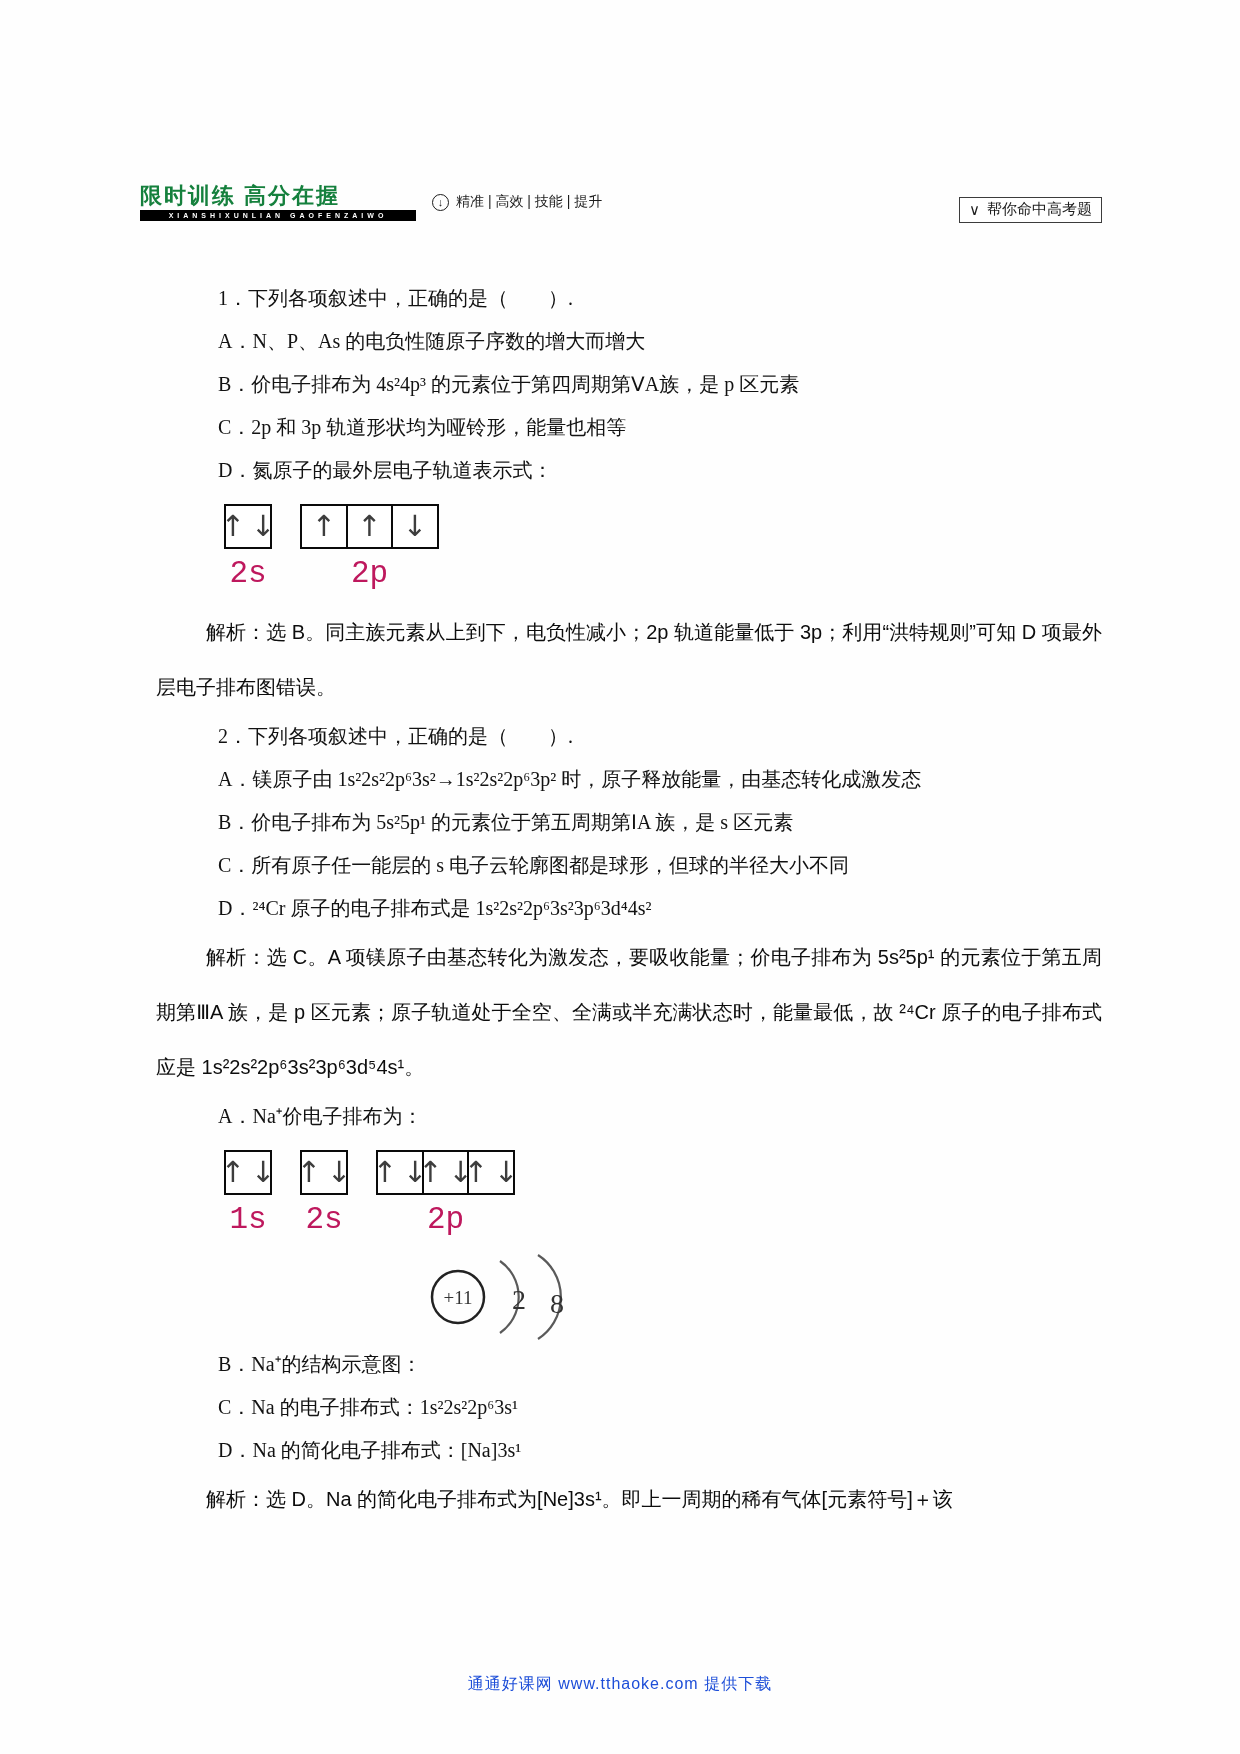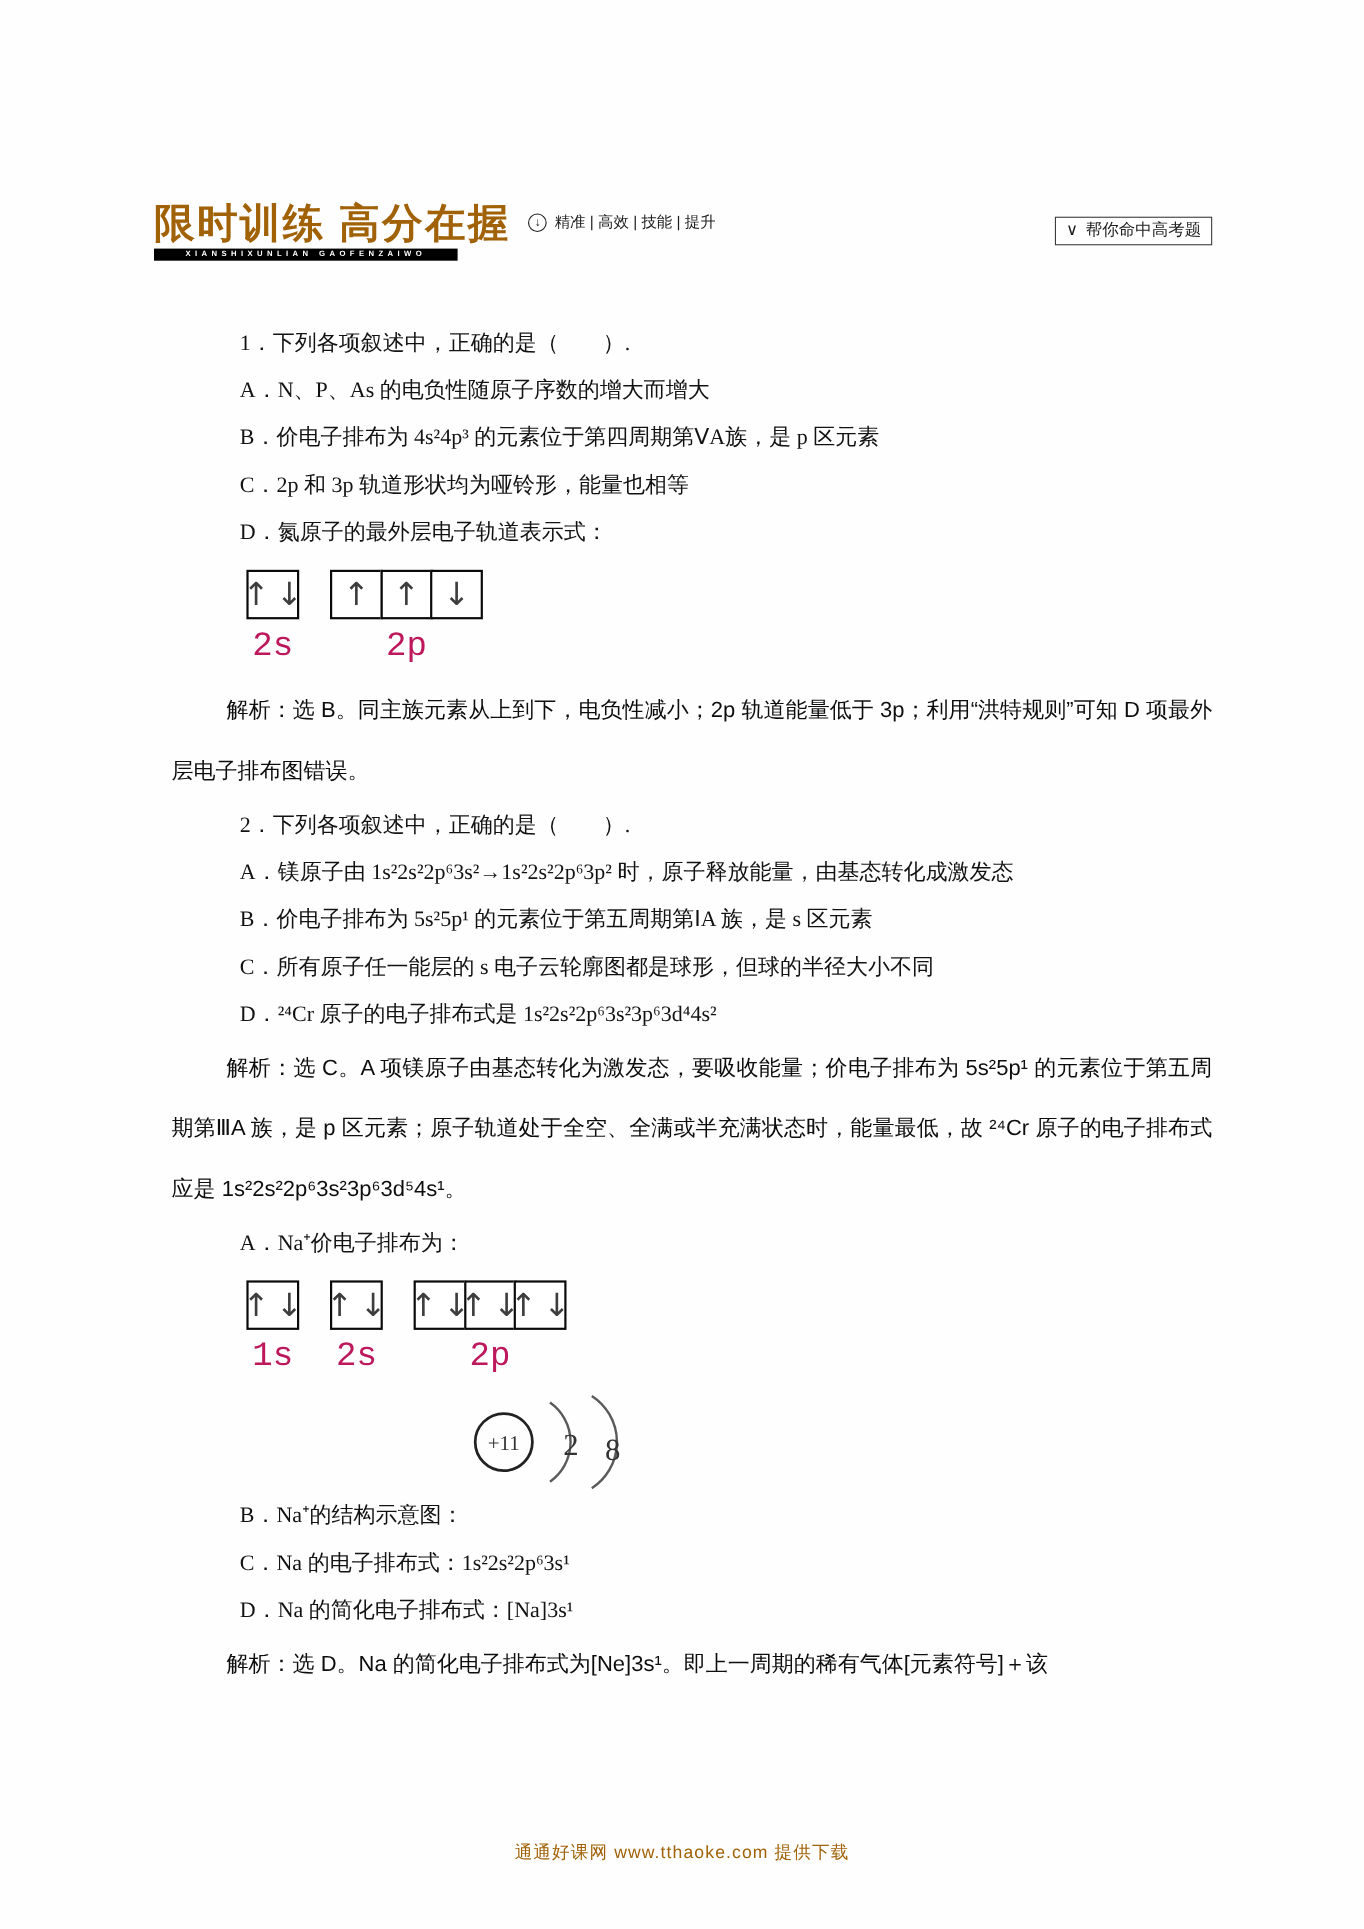--- a/index.html
+++ b/index.html
@@ -6,22 +6,22 @@
   html,body { background:#ffffff; }
   .page {
     width:1240px; height:1754px; background:#fefefe; position:relative;
     font-family:"Liberation Serif", serif; color:#121212; overflow:hidden;
   }
   .content { padding:184px 138px 0 140px; }
 
   
   .header-row { display:flex; align-items:flex-start; }
   .main-title {
-    font-family:"Liberation Sans", sans-serif; font-size:37px; font-weight:900;
-    letter-spacing:2px; color:#a16207; line-height:1.05; white-space:nowrap;
+    font-family:"Liberation Sans", sans-serif; font-size:22px; font-weight:900;
+    letter-spacing:2px; color:#15803d; line-height:1.05; white-space:nowrap;
   }
   .pinyin-bar {
     margin-top:3px; background:#000; color:#fff;
     font-family:"Liberation Sans", sans-serif; font-size:7px; font-weight:bold;
     letter-spacing:4px; text-align:center; padding:2px 0 2px; width:276px; white-space:nowrap;
   }
   .tagline {
     margin-left:16px; margin-top:9px; font-size:14px; color:#1c1c1c;
     display:flex; align-items:center; gap:7px; font-family:"Liberation Sans", sans-serif; white-space:nowrap;
   }
@@ -55,21 +55,21 @@
   .orb-arrow { font-size:29px; line-height:1; color:#3d3d3d; font-family:"DejaVu Sans", sans-serif; }
   .orb-label { margin-top:7px; font-size:31px; color:#be185d; font-family:Liberation Mono, monospace; }
 
   
   .atom-block { margin:4px 0 0 262px; height:92px; }
   .atom-block svg text { font-family:"Liberation Serif", serif; fill:#333; }
 
   
   .footer {
     position:absolute; left:0; right:0; top:1674px; text-align:center;
-    font-family:"Liberation Sans", sans-serif; font-size:16px; color:#a16207; letter-spacing:1px;
+    font-family:"Liberation Sans", sans-serif; font-size:16px; color:#1d4ed8; letter-spacing:1px;
   }
 </style>
 </head>
 <body>
 
 <div class="page">
   <div class="content">
 
     <div class="header-row">
       <div>

